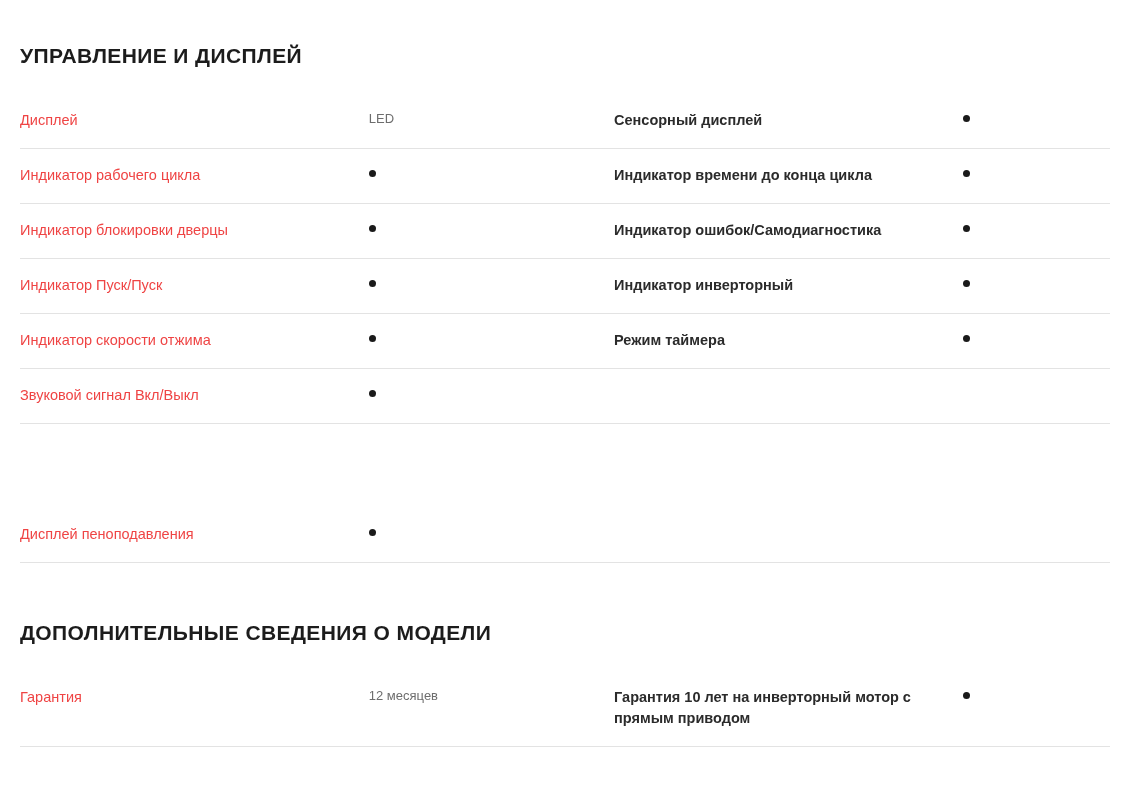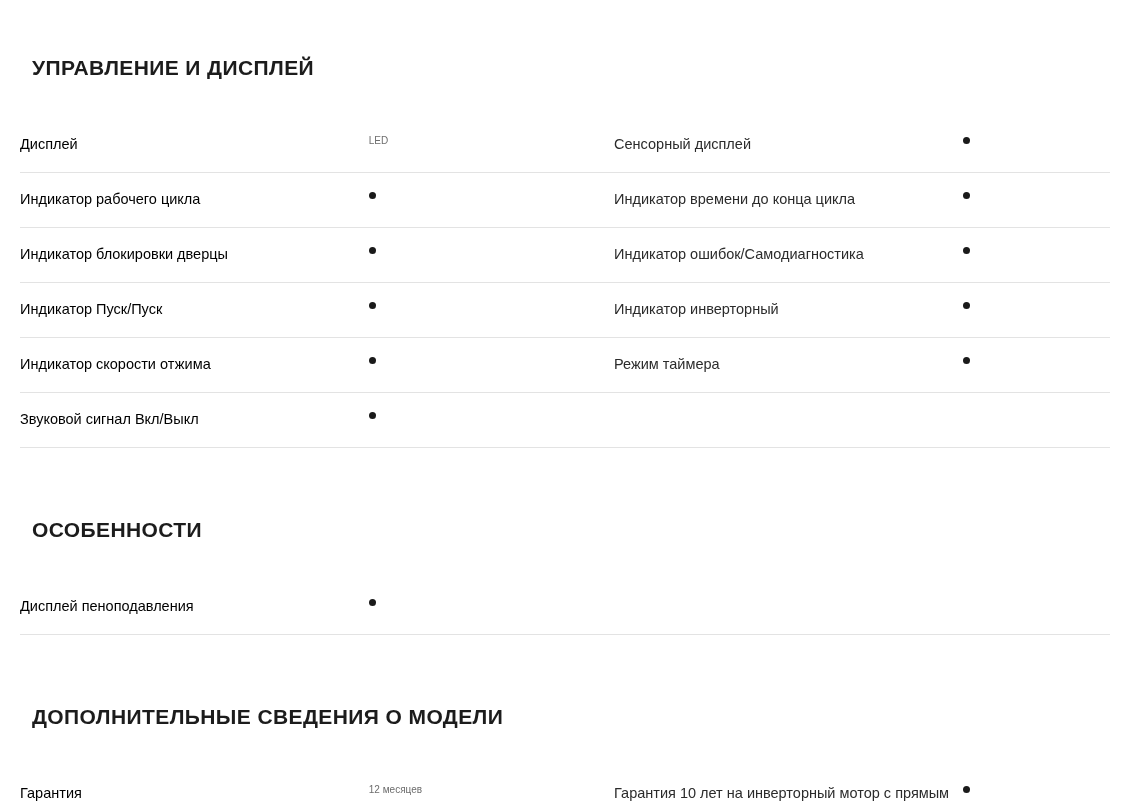--- a/index.html
+++ b/index.html
@@ -22,42 +22,42 @@
   .section {
     margin: 0;
   }
   .section-title {
     font-size: 21px;
     font-weight: bold;
     letter-spacing: 0.4px;
     color: #1c1c1c;
     text-transform: uppercase;
     padding: 0 0 0 0;
-    margin: 12px;
+    margin: 0;
   }
   .spec-table {
     width: 100%;
     border-collapse: collapse;
     table-layout: fixed;
   }
   .spec-row {
     border-bottom: 1px solid #e3e3e3;
   }
   .spec-row td {
     vertical-align: top;
     padding: 16px 0 17px 0;
   }
   .cell-label {
     font-size: 14.5px;
-    color: #000000;
+    color: #ef4444;
     padding-left: 23px;
     line-height: 1.45;
   }
   .cell-value {
-    font-size: 10px;
+    font-size: 13px;
     color: #6d6d6d;
     line-height: 1.45;
     padding-left: 2px;
   }
   .dot-mark {
     display: inline-block;
     width: 7px;
     height: 7px;
     border-radius: 50%;
     background: #1a1a1a;
@@ -68,20 +68,21 @@
   .col-label-left { width: 320px; }
   .col-val-left   { width: 225px; }
   .col-label-right{ width: 320px; }
   .col-val-right  { width: 135px; }
 
   .cell-label-right {
     font-size: 14.5px;
     color: #2b2b2b;
     line-height: 1.45;
     padding-left: 0;
+    font-weight: bold;
   }
   .cell-value-right {
     text-align: left;
     padding-left: 22px;
   }
   .gap-lg { height: 58px; }
   .gap-md { height: 44px; }
   .title-gap { height: 26px; }
   .empty-cell { }
 </style>
@@ -137,21 +138,20 @@
           <td class="cell-value"><span class="dot-mark"></span></td>
           <td class="cell-label-right empty-cell"></td>
           <td class="cell-value cell-value-right empty-cell"></td>
         </tr>
       </tbody>
     </table>
   </div>
 
   <div class="gap-lg"></div>
   <div class="section">
-    <h2 class="section-title">ОСОБЕННОСТИ</h2>
     <div class="title-gap"></div>
     <table class="spec-table">
       <colgroup>
         <col class="col-label-left">
           <col class="col-val-left">
           <col class="col-label-right">
           <col class="col-val-right">
       </colgroup>
       <tbody>
         <tr class="spec-row">

